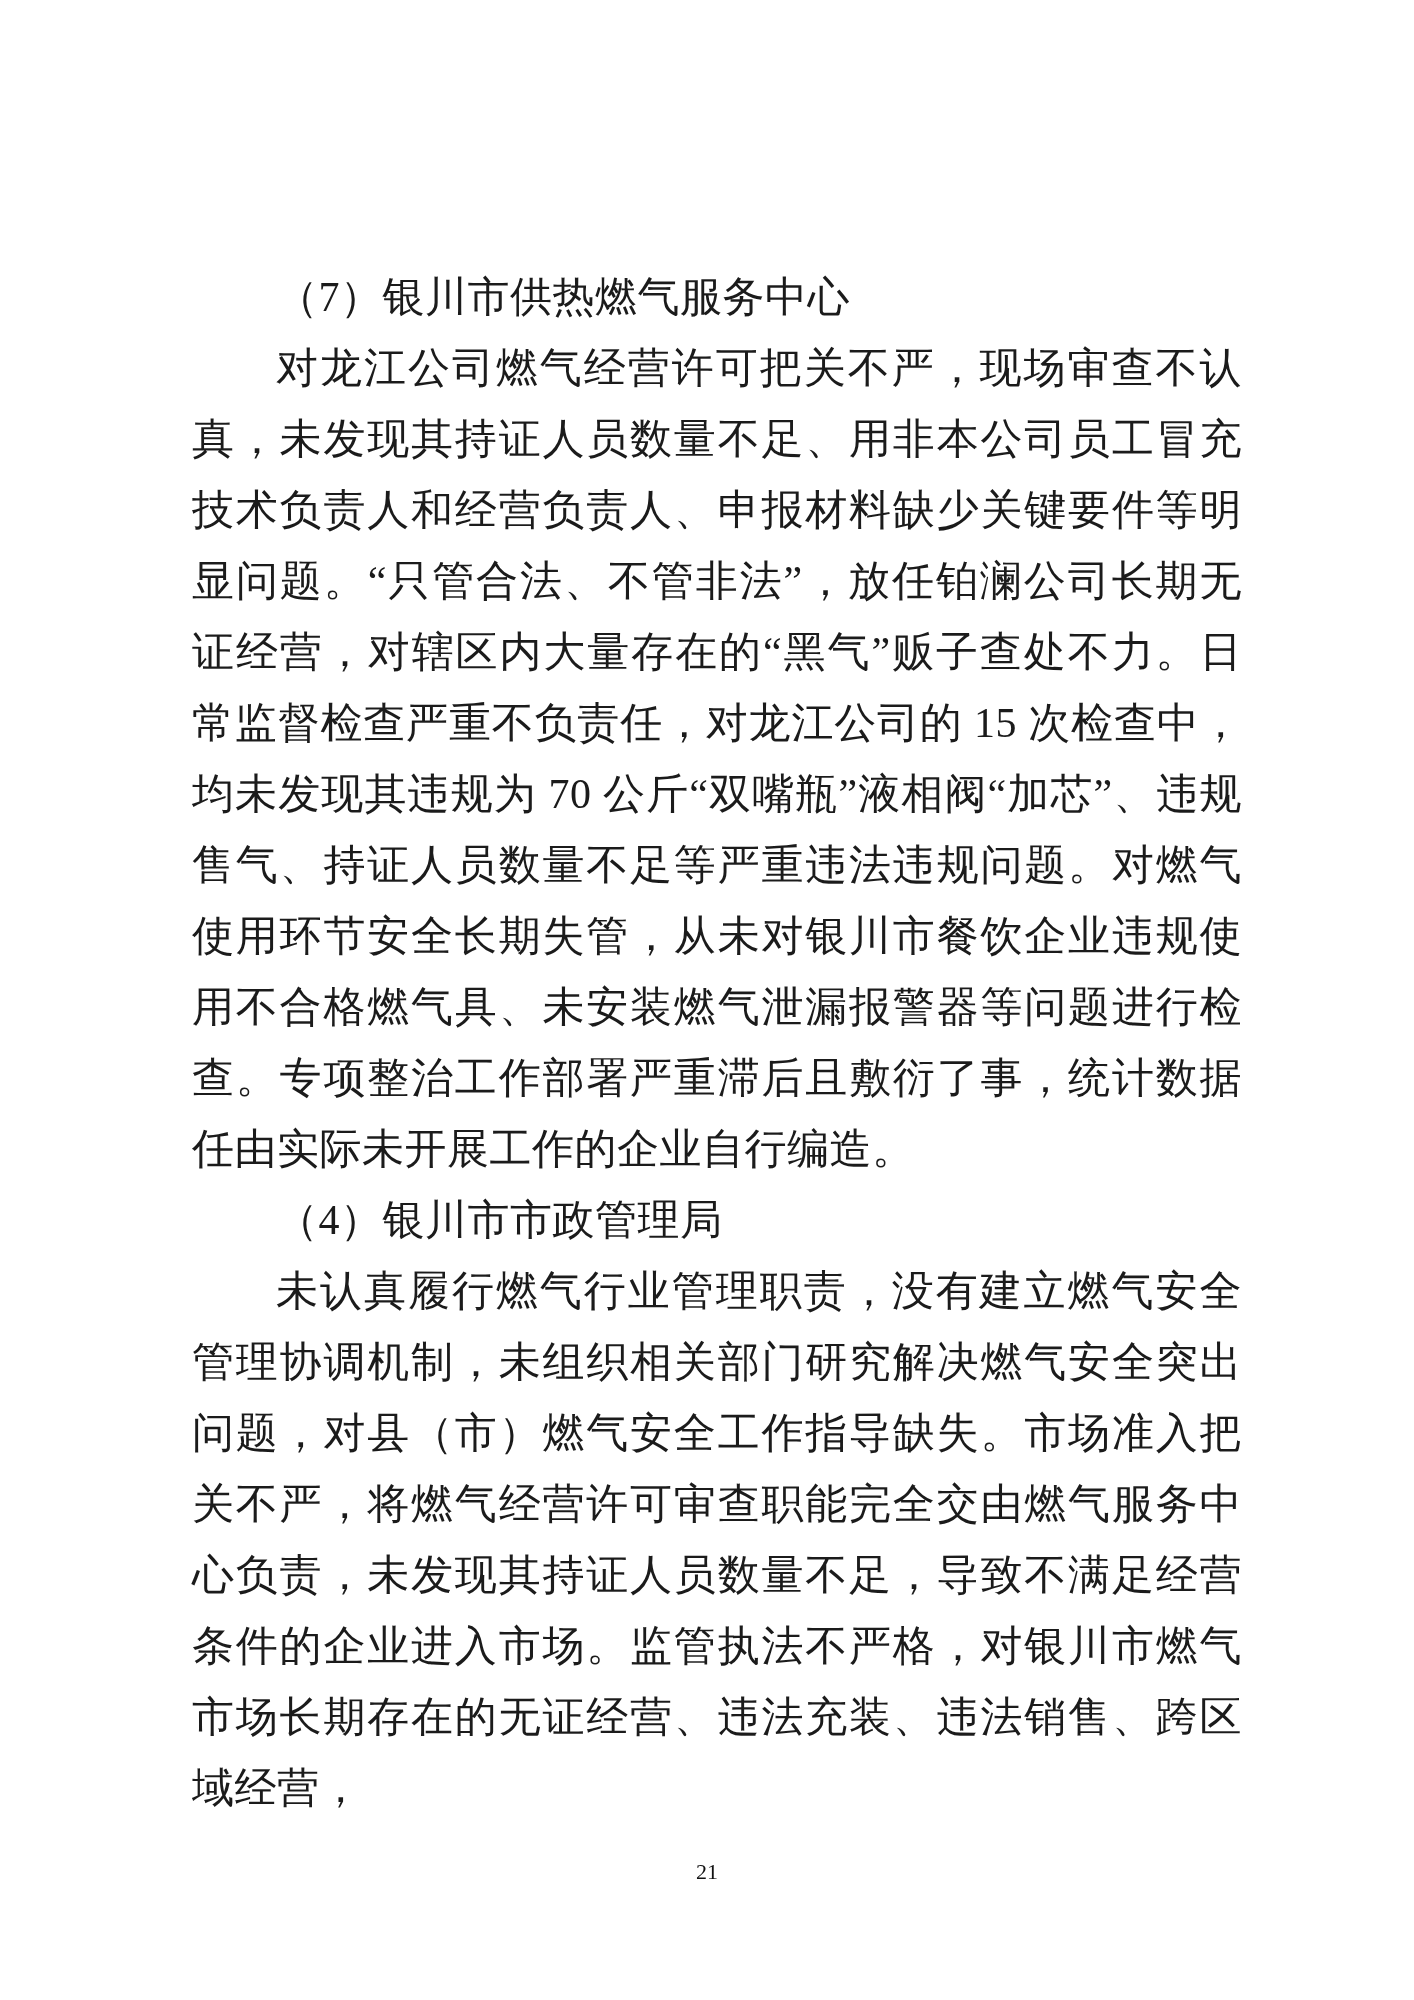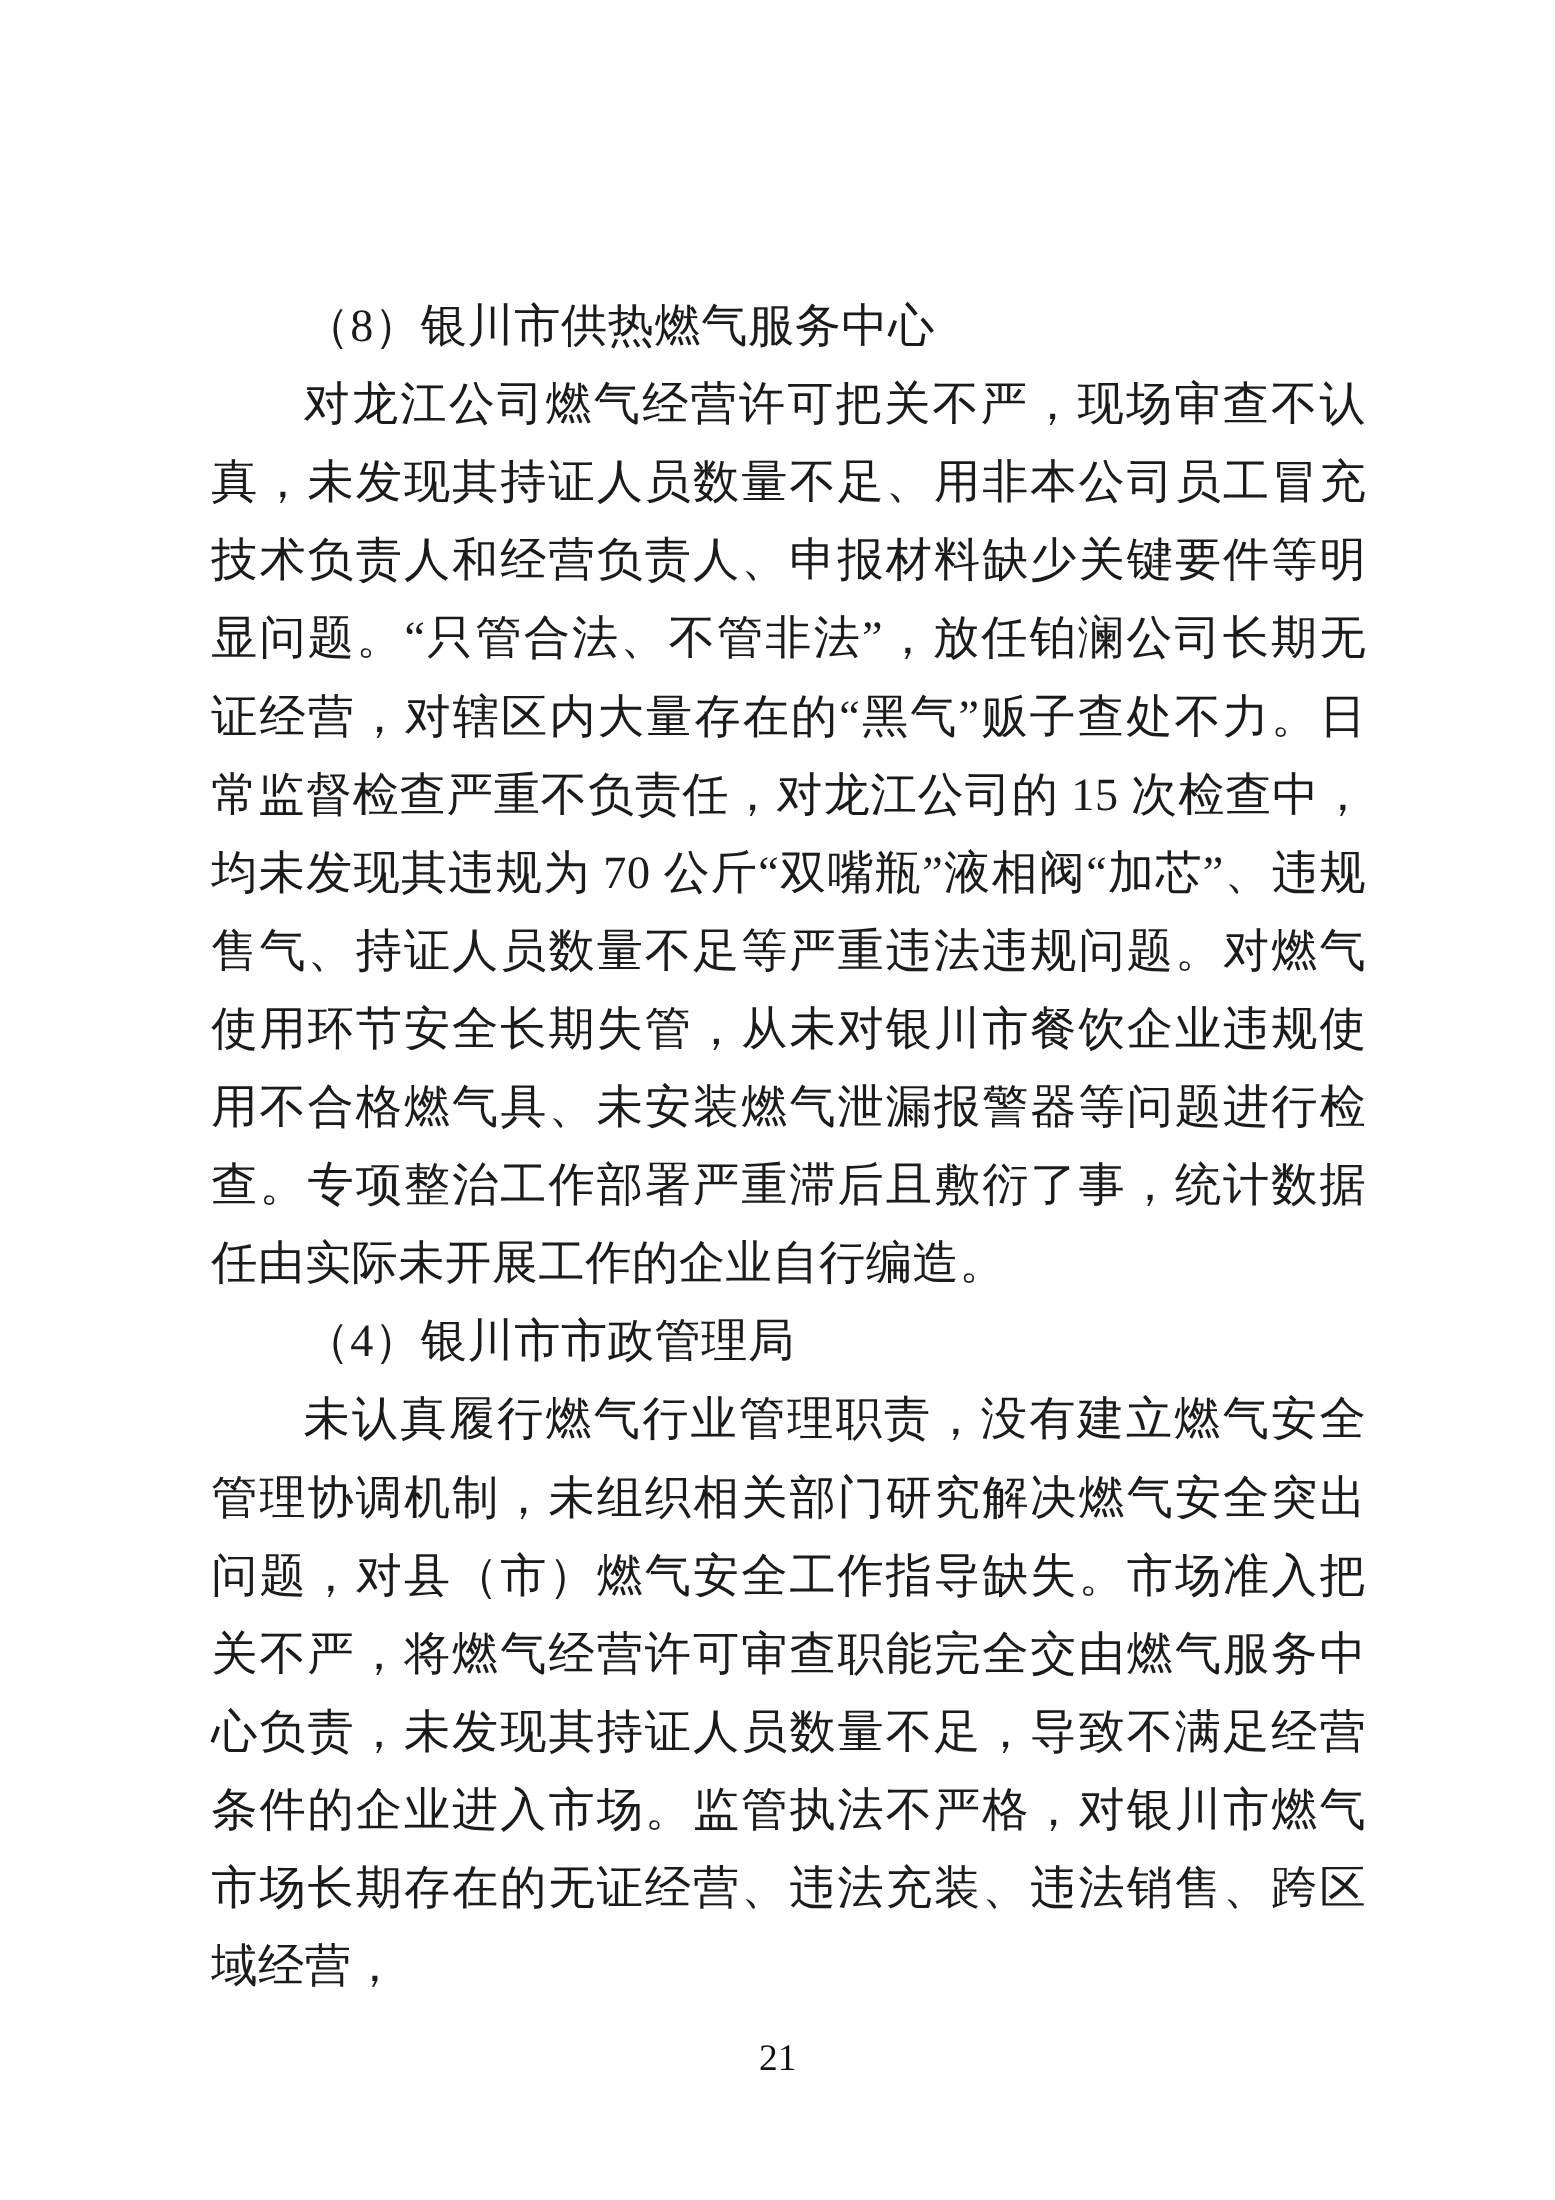--- a/index.html
+++ b/index.html
@@ -33,29 +33,29 @@
     }
     .heading {
       font-weight: normal;
     }
     .page-number {
       position: absolute;
       left: 0;
       top: 1852px;
       width: 100%;
       text-align: center;
-      font-size: 34px;
+      font-size: 22px;
       line-height: 40px;
       color: #111111;
     }
   </style>
 </head>
 <body>
 
 <div class="page">
   <div class="content">
-    <p class="heading">（8）银川市供热燃气服务中心</p>
+    <p class="heading">（7）银川市供热燃气服务中心</p>
     <p>对龙江公司燃气经营许可把关不严，现场审查不认真，未发现其持证人员数量不足、用非本公司员工冒充技术负责人和经营负责人、申报材料缺少关键要件等明显问题。“只管合法、不管非法”，放任铂澜公司长期无证经营，对辖区内大量存在的“黑气”贩子查处不力。日常监督检查严重不负责任，对龙江公司的 15 次检查中，均未发现其违规为 70 公斤“双嘴瓶”液相阀“加芯”、违规售气、持证人员数量不足等严重违法违规问题。对燃气使用环节安全长期失管，从未对银川市餐饮企业违规使用不合格燃气具、未安装燃气泄漏报警器等问题进行检查。专项整治工作部署严重滞后且敷衍了事，统计数据任由实际未开展工作的企业自行编造。</p>
     <p class="heading">（4）银川市市政管理局</p>
     <p>未认真履行燃气行业管理职责，没有建立燃气安全管理协调机制，未组织相关部门研究解决燃气安全突出问题，对县（市）燃气安全工作指导缺失。市场准入把关不严，将燃气经营许可审查职能完全交由燃气服务中心负责，未发现其持证人员数量不足，导致不满足经营条件的企业进入市场。监管执法不严格，对银川市燃气市场长期存在的无证经营、违法充装、违法销售、跨区域经营，</p>
   </div>
   <div class="page-number">21</div>
 </div>
 
 </body></html>

